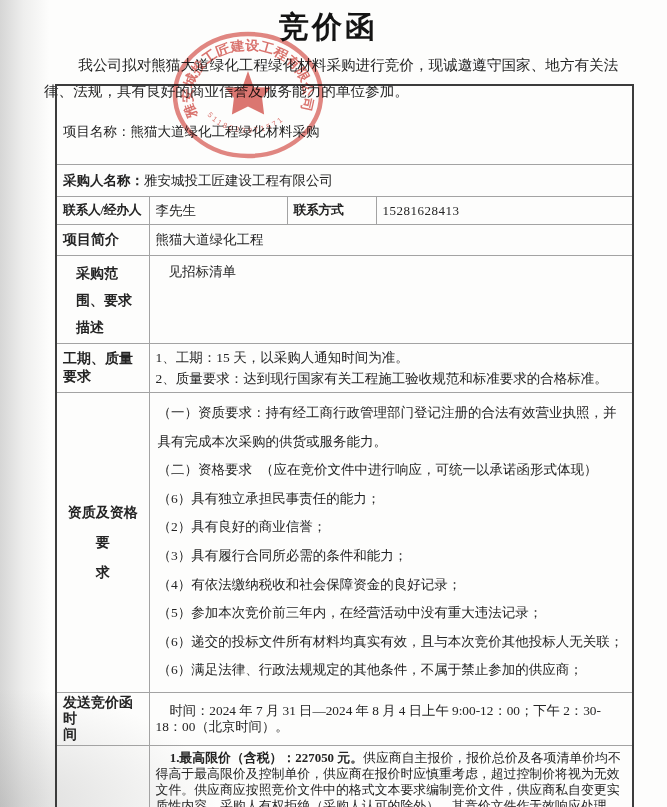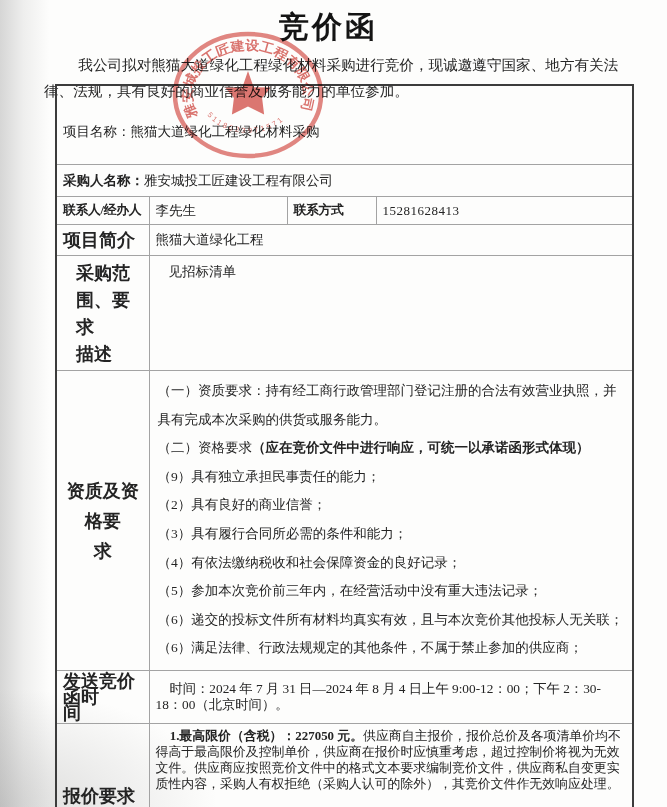--- a/index.html
+++ b/index.html
@@ -28,37 +28,37 @@
   table.bid{
     position:absolute;left:55px;top:84px;width:577px;
     border-collapse:collapse;table-layout:fixed;
     font-size:13.5px;color:#242424;background:transparent;
   }
   table.bid td{
     border:1px solid #a3a3a3;padding:2px 6px;vertical-align:middle;
     overflow:hidden;
   }
   table.bid{border:2px solid #3c3c3c;}
-  td.lab{font-weight:bold;white-space:pre-line;padding:2px 3px 2px 4px;font-size:18px;}
+  td.lab{font-weight:bold;white-space:pre-line;padding:2px 3px 2px 4px;font-size:14px;}
   tr.r1 td{height:60px;}
   tr.r1 td{vertical-align:middle;padding-top:16px;}
   tr.r2 td{height:27px;}
   tr.r3 td{height:23px;}
   tr.r3 td.lab{white-space:nowrap;font-size:12.8px;letter-spacing:-0.3px;}
   tr.r4 td{height:26px;}
   tr.r5 td{height:53px;vertical-align:top;padding-left:19px;}
   tr.r5 td.lab{line-height:27px;padding-top:4px;}
   tr.r5 td.val{padding-top:7px;}
   tr.r6 td{height:44px;}
   tr.r6 .line{line-height:21px;}
   tr.r7 td{height:291px;}
   tr.r7 td.lab{text-align:center;line-height:30px;vertical-align:middle;}
   tr.r7 td.val{vertical-align:top;padding:6px 8px 2px 8px;}
   .q-para{line-height:28.6px;}
-  .q-para b{font-weight:bold;}
+  .q-para b{font-weight:normal;margin-left:8px;}
   tr.r8 td{height:31px;}
   tr.r8 td.lab{line-height:16px;}
   tr.r8 td.val{line-height:16.5px;text-indent:1.05em;font-size:13.3px;}
   tr.r9 td{height:138px;}
   tr.r9 td.val{vertical-align:top;line-height:16px;font-size:12.9px;padding:4px 6px 2px 6px;}
   .quote-para{margin:0;text-indent:1.1em;}
   .quote-para b{font-weight:bold;}
   .phone{font-size:13px;letter-spacing:.5px;}
   .stamp{
     position:absolute;left:156px;top:18px;width:184px;height:154px;
@@ -101,28 +101,36 @@
     </tr>
     <tr class="r4">
       <td class="lab">项目简介</td>
       <td class="val" colspan="3">熊猫大道绿化工程</td>
     </tr>
     <tr class="r5">
       <td class="lab">采购范围、要求
 描述</td>
       <td class="val" colspan="3">见招标清单</td>
     </tr>
+    <tr class="r6">
+      <td class="lab">工期、质量要求</td>
+      <td class="val" colspan="3">
+
+      <div class="line">1、工期：15 天，以采购人通知时间为准。</div>
+            <div class="line">2、质量要求：达到现行国家有关工程施工验收规范和标准要求的合格标准。</div>
+          </td>
+    </tr>
     <tr class="r7">
       <td class="lab">资质及资格要
 求</td>
       <td class="val" colspan="3">
 
       <div class="q-para"><span>（一）资质要求：持有经工商行政管理部门登记注册的合法有效营业执照，并具有完成本次采购的供货或服务能力。</span></div>
             <div class="q-para"><span>（二）资格要求</span><b>（应在竞价文件中进行响应，可统一以承诺函形式体现）</b></div>
-            <div class="q-para"><span>（9）具有独立承担民事责任的能力；</span></div>
+            <div class="q-para"><span>（6）具有独立承担民事责任的能力；</span></div>
             <div class="q-para"><span>（2）具有良好的商业信誉；</span></div>
             <div class="q-para"><span>（3）具有履行合同所必需的条件和能力；</span></div>
             <div class="q-para"><span>（4）有依法缴纳税收和社会保障资金的良好记录；</span></div>
             <div class="q-para"><span>（5）参加本次竞价前三年内，在经营活动中没有重大违法记录；</span></div>
             <div class="q-para"><span>（6）递交的投标文件所有材料均真实有效，且与本次竞价其他投标人无关联；</span></div>
             <div class="q-para"><span>（6）满足法律、行政法规规定的其他条件，不属于禁止参加的供应商；</span></div>
           </td>
     </tr>
     <tr class="r8">
       <td class="lab">发送竞价函时

